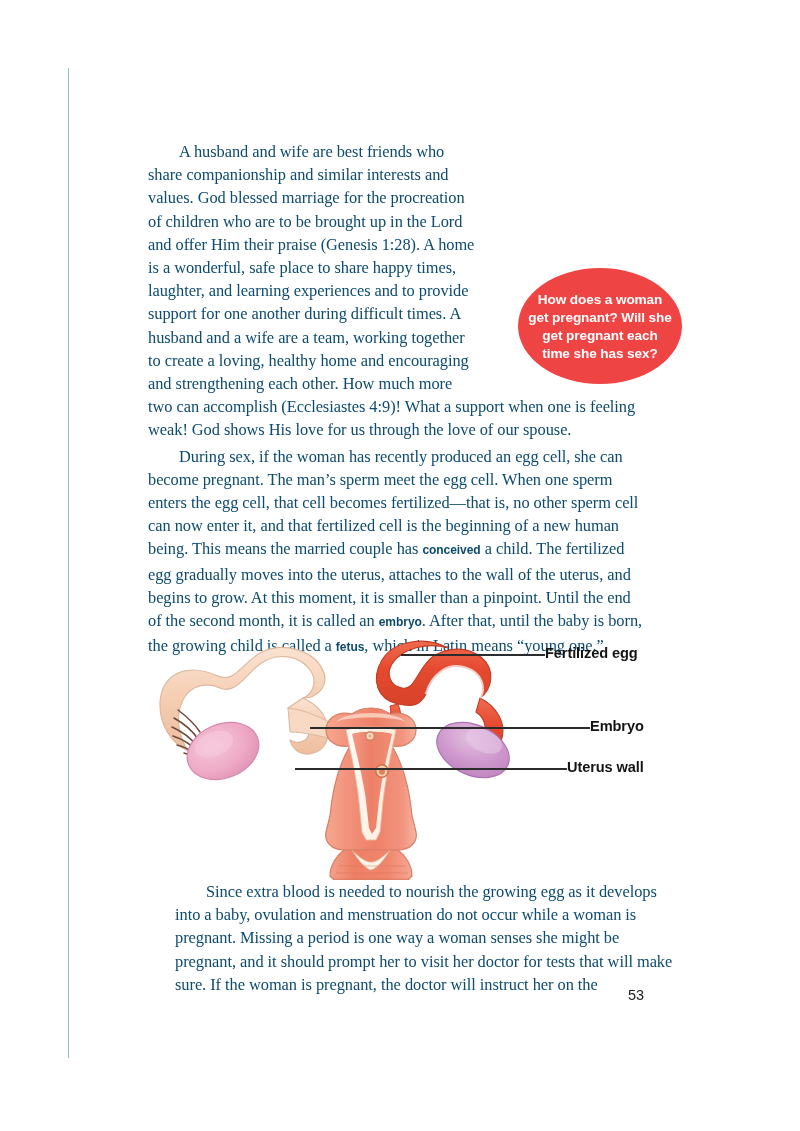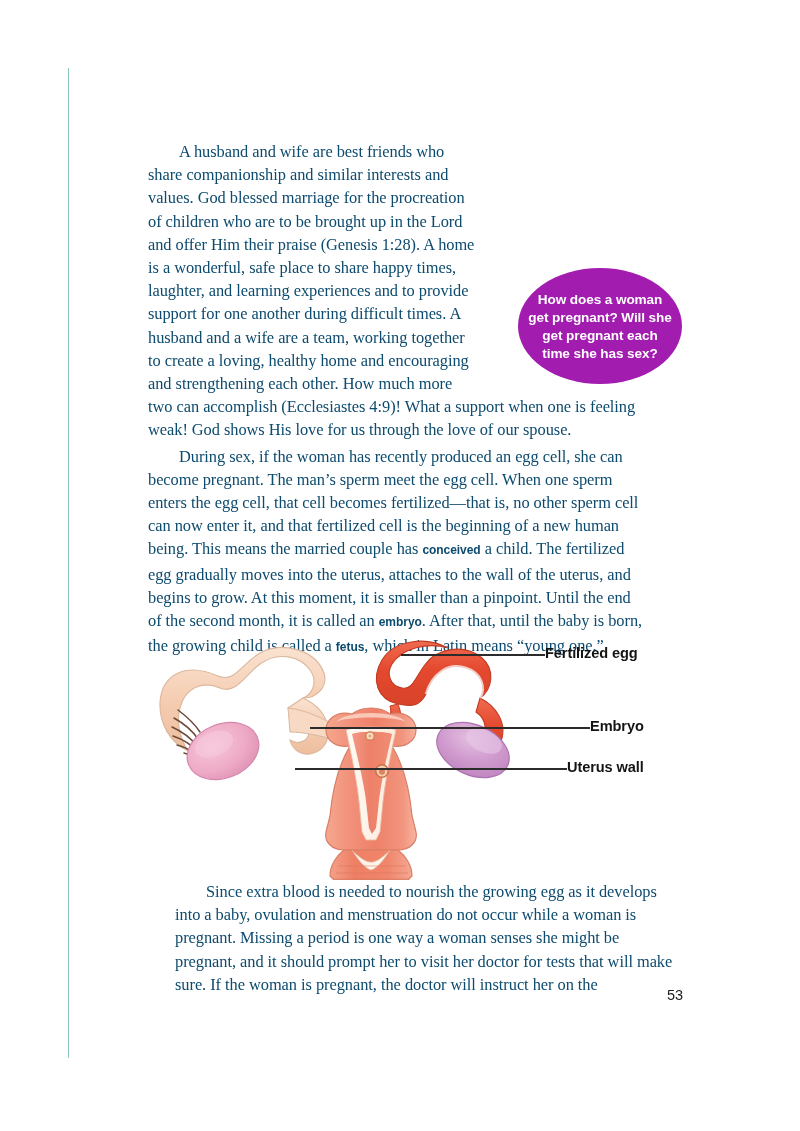--- a/index.html
+++ b/index.html
@@ -58,21 +58,21 @@
   #par-2 { margin-top: 3px; width: 500px; }
 
   
   .question-oval {
     position: absolute;
     left: 518px;
     top: 268px;
     width: 164px;
     height: 116px;
     border-radius: 50%;
-    background: #a21caf;
+    background: #ef4444;
     display: flex;
     align-items: center;
     justify-content: center;
     text-align: center;
     box-sizing: border-box;
     padding: 4px 10px 2px 10px;
   }
   .question-oval .q-text {
     font-family: "Liberation Sans", sans-serif;
     font-weight: bold;
@@ -108,21 +108,20 @@
   }
 
   
   .page-number {
     position: absolute;
     left: 628px;
     top: 987px;
     font-family: "Liberation Sans", sans-serif;
     font-size: 14.5px;
     color: #1c1c1c;
-    margin-left: 39px;
   }
 </style>
 </head>
 <body>
 
 <div class="page-edge-glow"></div>
 <div class="page-edge-rule"></div>
 
 <div class="content">
 

